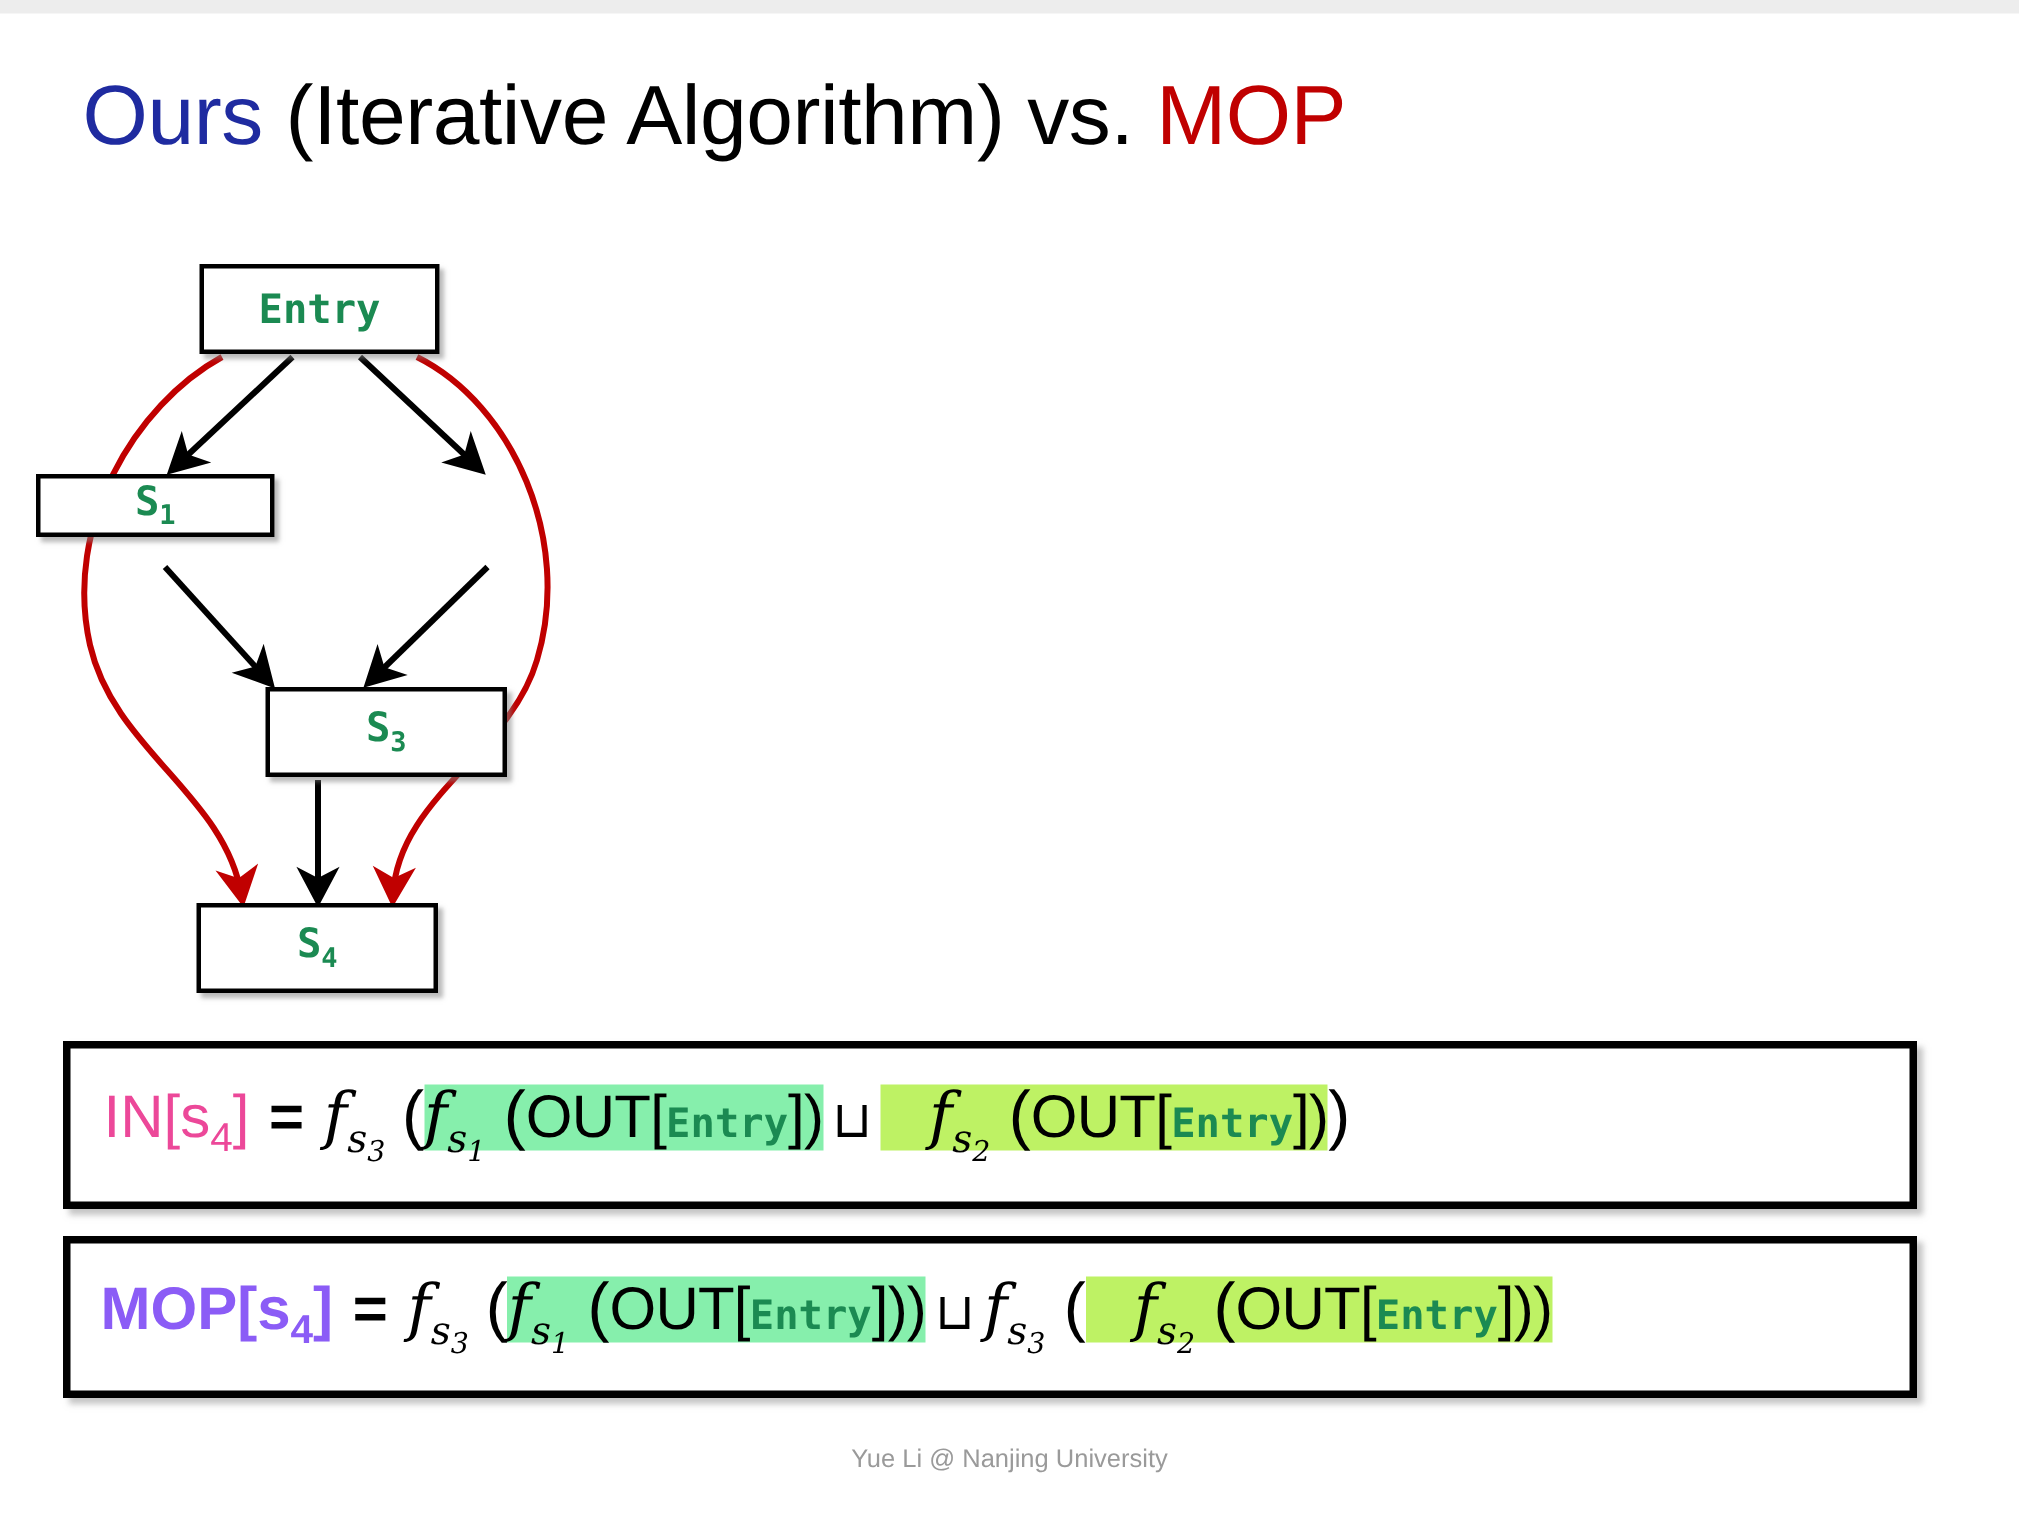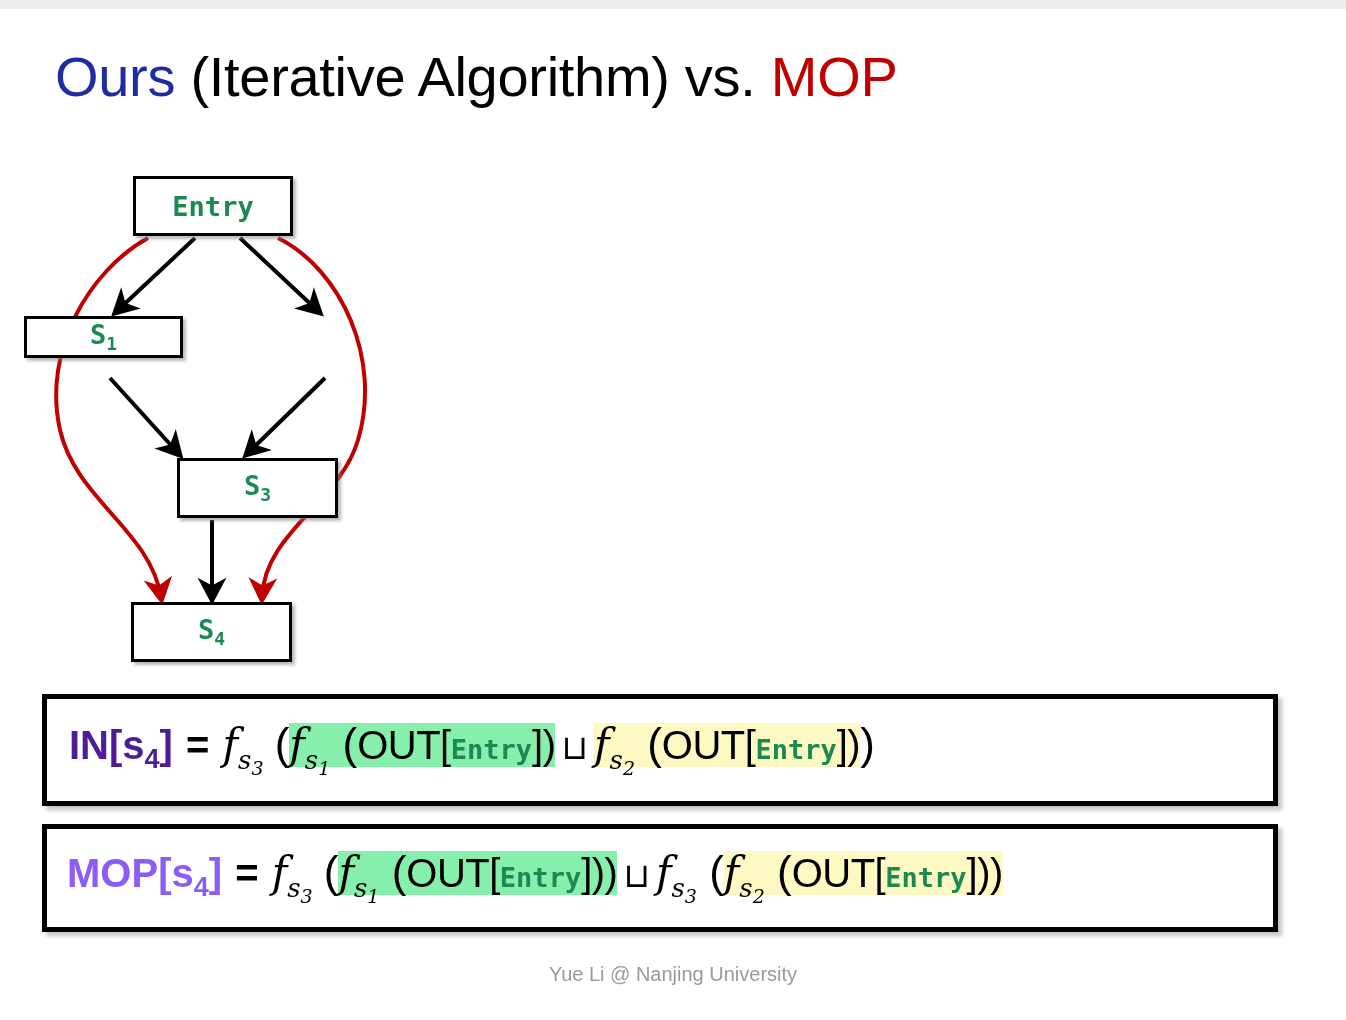--- a/index.html
+++ b/index.html
@@ -98,21 +98,21 @@
   .eq {
     padding-left: 22px;
     white-space: nowrap;
     font-size: 40px;
     line-height: 1;
     color: #000000;
   }
   .eq-2 { padding-left: 20px; }
 
   
-  .lhs-in  { color: #4c1d95; font-weight: bold; font-size: 40px; }
+  .lhs-in  { color: #ec4899; font-weight: normal; font-size: 40px; }
   .lhs-mop { color: #8b5cf6; font-weight: bold; font-size: 40px; }
   .lhs-in .sb, .lhs-mop .sb {
     font-size: 27px;
     vertical-align: sub;
   }
   .eqsign { font-weight: bold; padding: 0 2px; }
 
   .fn {
     font-family: "DejaVu Serif", serif;
     font-style: italic;
@@ -132,30 +132,30 @@
   .out   { font-size: 40px; letter-spacing: -0.5px; }
   .entry-tok {
     color: #1B8A52;
     font-family: "DejaVu Sans Mono", monospace;
     font-weight: bold;
     font-size: 27px;
   }
   .join { font-size: 34px; padding: 0 6px; }
 
   .hl-yellow { background: #86efac; }
-  .hl-pink   { background: #fef9c3; }
+  .hl-pink   { background: #bef264; padding-left: 32px; }
 
   
   .footer {
     position: absolute;
     left: 0;
     top: 963px;
     width: 1346px;
     text-align: center;
-    font-size: 20px;
+    font-size: 17px;
     color: #9a9a9a;
   }
 </style>
 </head>
 <body>
 
 <div class="top-strip"></div>
 
 <div class="slide-title">
   <span class="t-ours">Ours</span><span class="t-mid"> (Iterative Algorithm) vs. </span><span class="t-mop">MOP</span>

